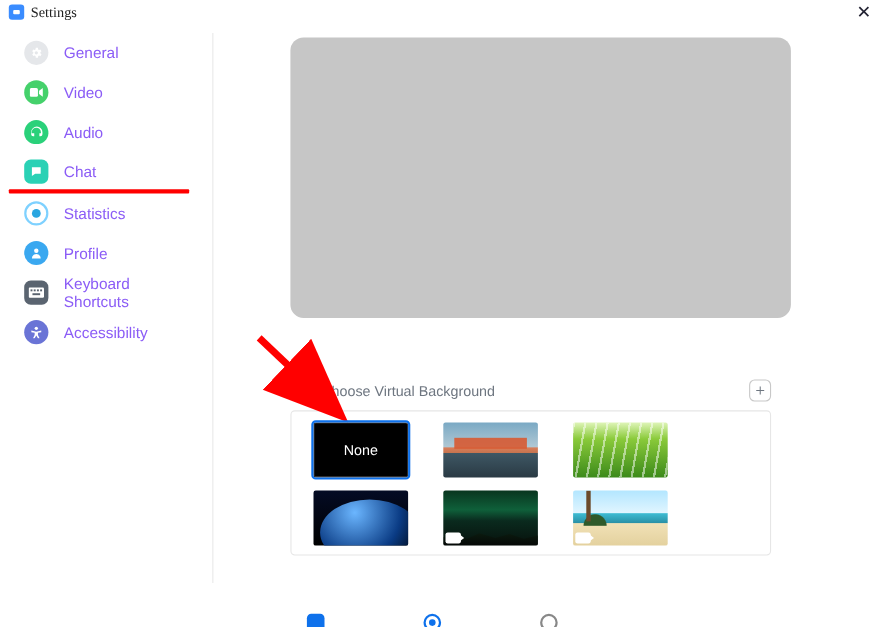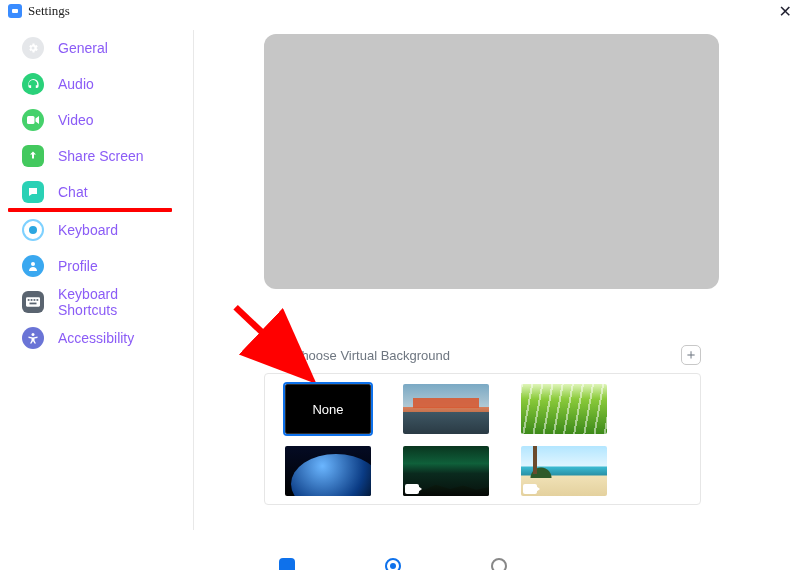--- a/index.html
+++ b/index.html
@@ -244,70 +244,60 @@
             <svg width="12" height="12" viewBox="0 0 24 24">
               <path fill="#fff" d="M19.4 13a7.5 7.5 0 0 0 0-2l2-1.6-2-3.4-2.4 1a7.2 7.2 0 0 0-1.7-1L15 3h-4l-.4 2.9a7 7 0 0 0-1.7 1l-2.4-1-2 3.4L6.6 11a7.5 7.5 0 0 0 0 2l-2 1.6 2 3.4 2.4-1a7 7 0 0 0 1.7 1L11 21h4l.4-2.9a7 7 0 0 0 1.7-1l2.4 1 2-3.4Zm-7.4 2a3 3 0 1 1 3-3 3 3 0 0 1-3 3Z"></path>
             </svg>
           </span>
       </span>
       <span class="label">General</span>
     </div>
 
     <div class="sidebar-item">
       <span class="icon">
-        <span class="ic-circle ic-audio">
-            <svg width="14" height="12" viewBox="0 0 24 20">
-              <path fill="#fff" d="M3 14v-2a9 9 0 0 1 18 0v2h-3v6h2a4 4 0 0 0 4-4v-4a11 11 0 0 0-22 0v4a4 4 0 0 0 4 4h2v-6Z" transform="scale(0.8) translate(3,1)"></path>
-            </svg>
-          </span>
-      </span>
-      <span class="label">Audio</span>
-    </div>
-
-    <div class="sidebar-item">
-      <span class="icon">
         <span class="ic-circle ic-video">
             <svg width="12" height="10" viewBox="0 0 24 20">
               <rect class="svg-icon" x="0" y="2" width="15" height="16" rx="3"></rect>
               <path class="svg-icon" d="M17 7l7-5v16l-7-5z"></path>
             </svg>
           </span>
       </span>
       <span class="label">Video</span>
     </div>
 
     <div class="sidebar-item">
       <span class="icon">
-        <span class="ic-circle ic-share">
-            <svg width="12" height="12" viewBox="0 0 24 24">
-              <path class="svg-icon" d="M12 3 6 9h4v8h4V9h4Z"></path>
-            </svg>
-          </span>
-      </span>
-      <span class="label">Share Screen</span>
-    </div>
+        <span class="ic-circle ic-audio">
+            <svg width="14" height="12" viewBox="0 0 24 20">
+              <path fill="#fff" d="M3 14v-2a9 9 0 0 1 18 0v2h-3v6h2a4 4 0 0 0 4-4v-4a11 11 0 0 0-22 0v4a4 4 0 0 0 4 4h2v-6Z" transform="scale(0.8) translate(3,1)"></path>
+            </svg>
+          </span>
+      </span>
+      <span class="label">Audio</span>
+    </div>
+
 
     <div class="sidebar-item">
       <span class="icon">
         <span class="ic-circle ic-chat">
             <svg width="12" height="12" viewBox="0 0 24 24">
               <path class="svg-icon" d="M4 4h16v12H10l-6 4Z"></path>
             </svg>
           </span>
       </span>
       <span class="label">Chat</span>
     </div>
 
     <div class="underline"></div>
 
     <div class="sidebar-item">
       <span class="icon">
         <span class="ic-circle ic-rec"></span>
       </span>
-      <span class="label">Keyboard</span>
+      <span class="label">Statistics</span>
     </div>
 
     <div class="sidebar-item">
       <span class="icon">
         <span class="ic-circle ic-profile">
             <svg width="12" height="12" viewBox="0 0 24 24">
               <circle class="svg-icon" cx="12" cy="8" r="4"></circle>
               <path class="svg-icon" d="M4 22c0-5 4-8 8-8s8 3 8 8Z"></path>
             </svg>
           </span>

